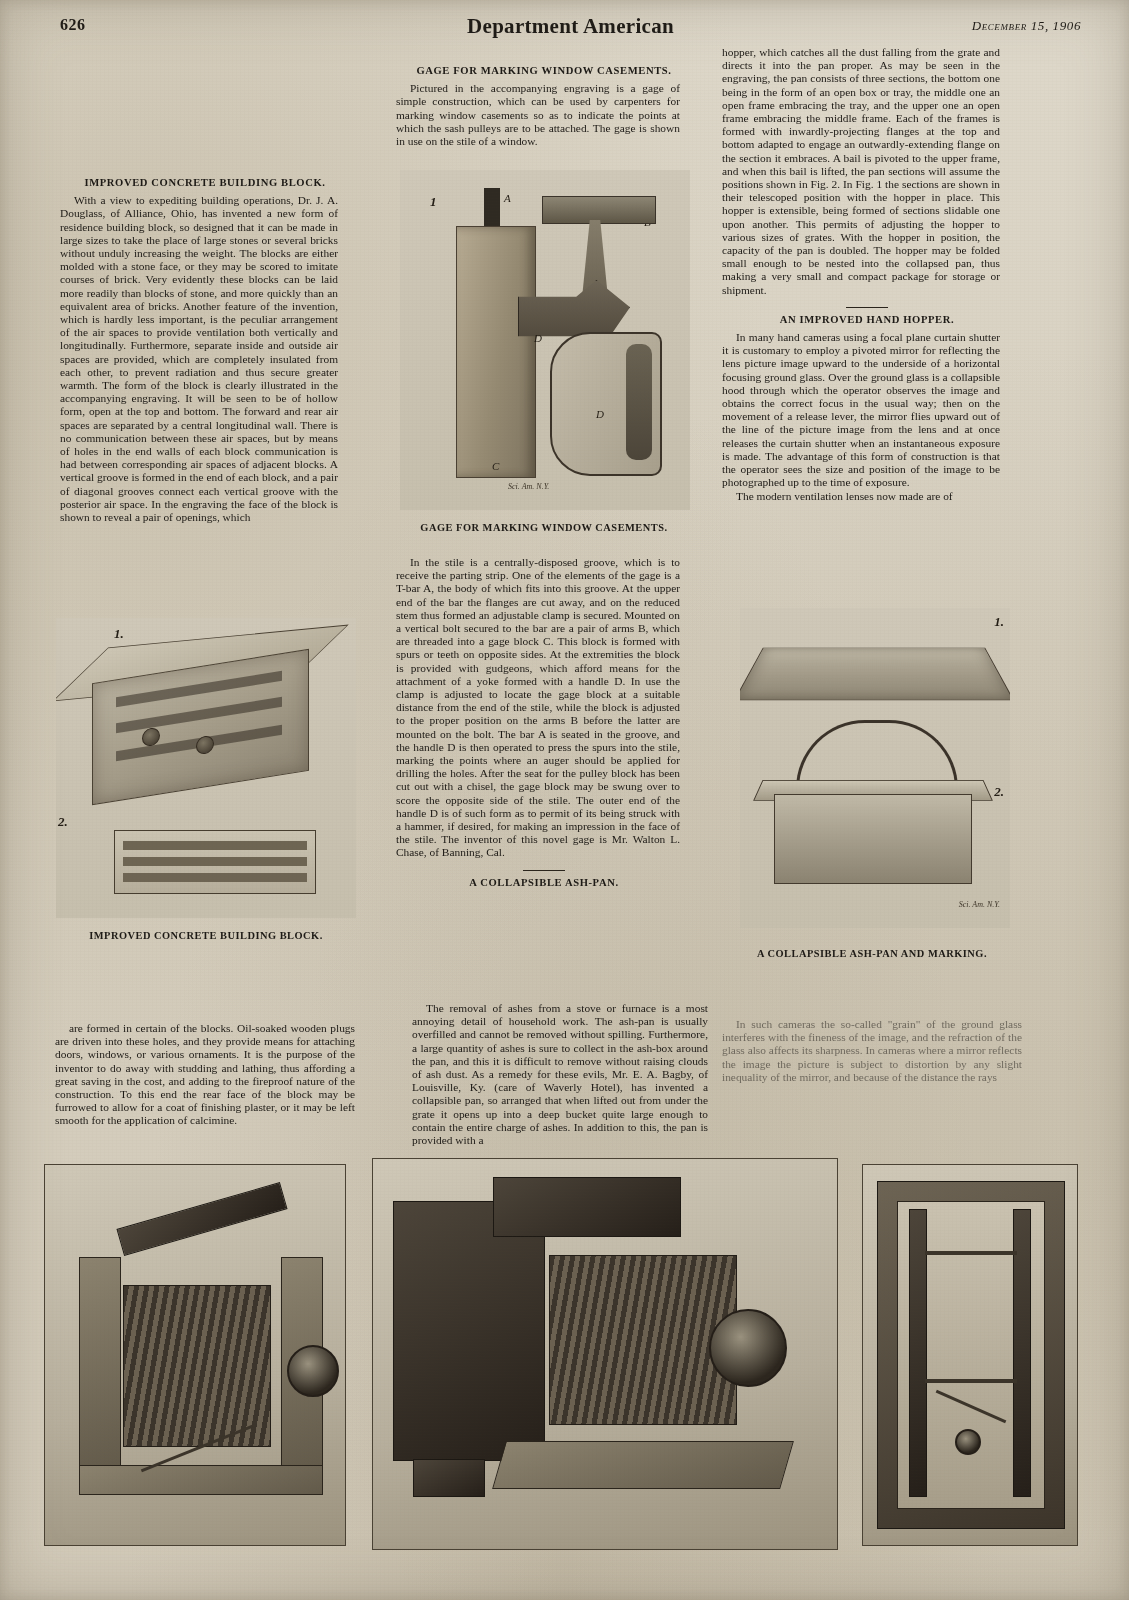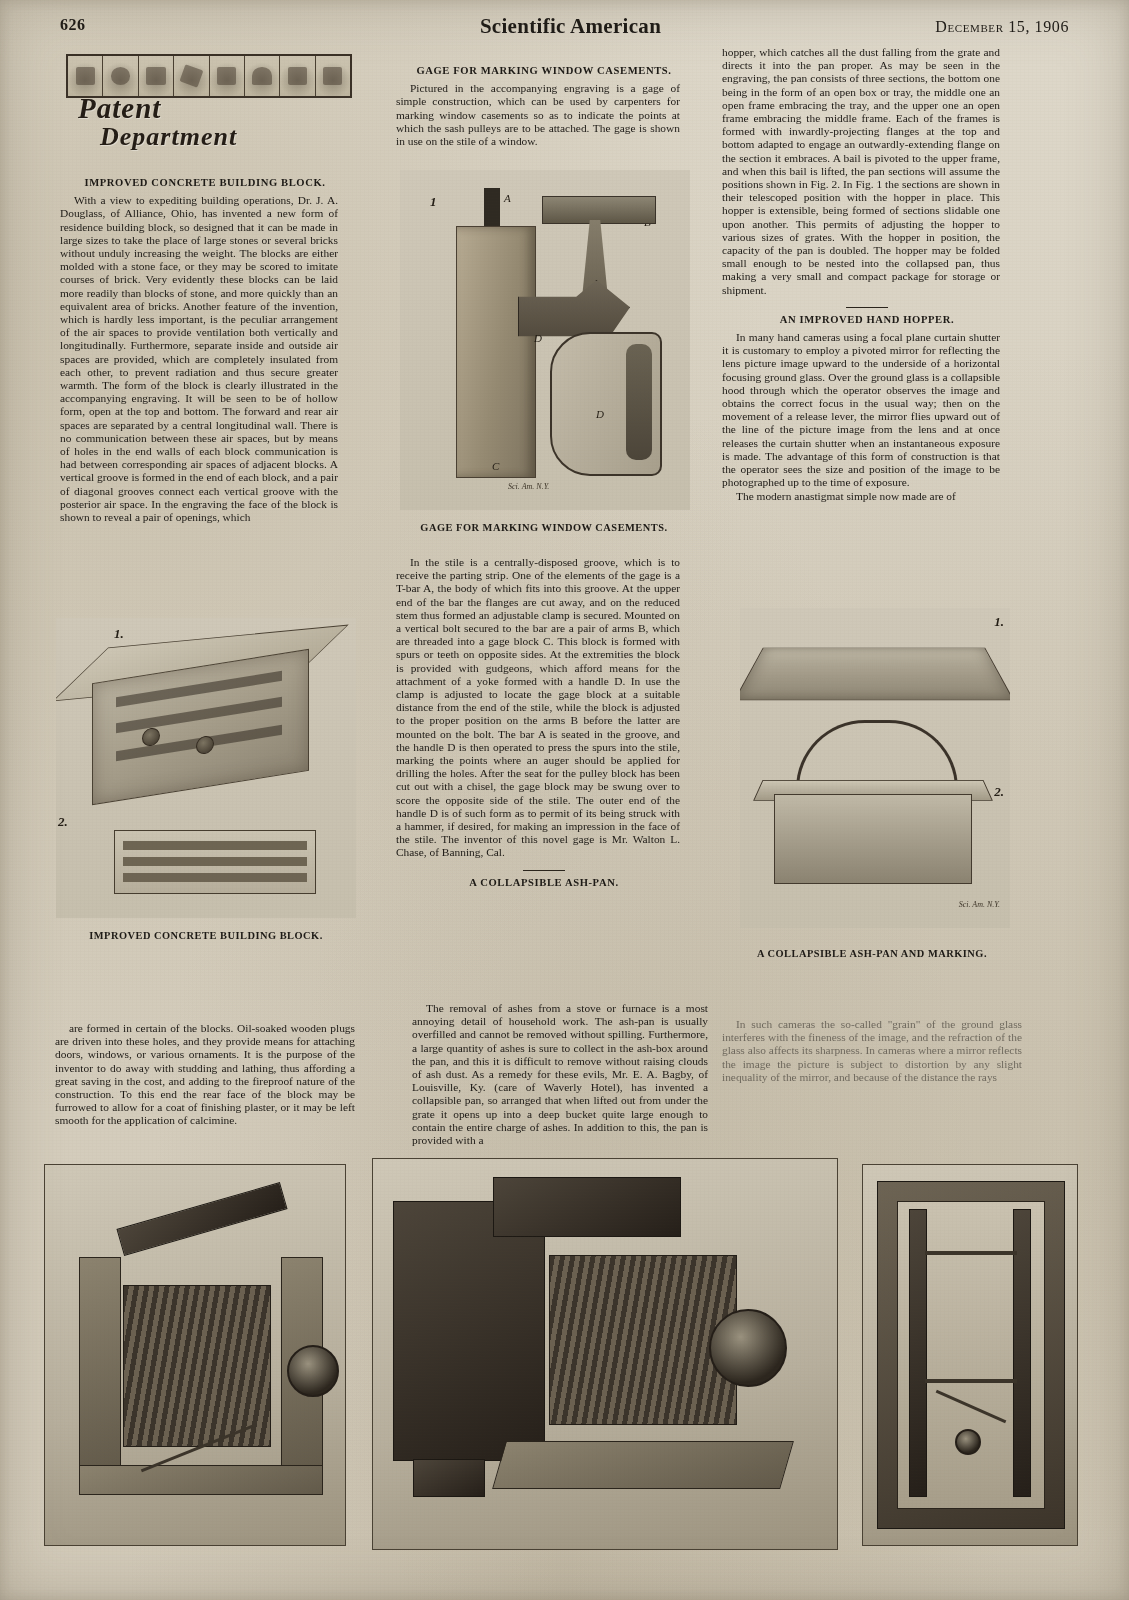--- a/index.html
+++ b/index.html
@@ -55,24 +55,25 @@
     left: 50%;
     transform: translateX(-50%);
     top: 0;
     font-family: "Liberation Serif", serif;
     font-weight: bold;
     font-size: 21px;
     letter-spacing: 0.3px;
   }
   .mast-date {
     position: absolute;
-    right: 12px; top: 4px;
-    font-size: 16px;
+    right: 0; top: 4px;
+    font-size: 13px;
     letter-spacing: 0.6px;
     font-variant: small-caps;
+    font-style: italic;
   }
 
   
   .col {
     position: absolute;
     top: 46px;
     font-size: 11.4px;
     line-height: 13.2px;
     text-align: justify;
   }
@@ -363,38 +364,24 @@
   .btm.b3 { left: 722px; top: 1018px; width: 300px; }
   .faded { opacity: 0.55; }
 </style>
 </head>
 <body>
 
 <div class="page">
 
   <div class="masthead">
     <div class="folio">626</div>
-    <div class="mast-title">Scientific American</div>
+    <div class="mast-title">Department American</div>
     <div class="mast-date">December 15, 1906</div>
   </div>
 
-  <div class="patent-logo">
-    <div class="logo-strip">
-      <div class="logo-cell c1"></div>
-      <div class="logo-cell c2"></div>
-      <div class="logo-cell c3"></div>
-      <div class="logo-cell c4"></div>
-      <div class="logo-cell c5"></div>
-      <div class="logo-cell c6"></div>
-      <div class="logo-cell c7"></div>
-      <div class="logo-cell c8"></div>
-    </div>
-    <div class="logo-word1">Patent</div>
-    <div class="logo-word2">Department</div>
-  </div>
 
   <div class="col col1" style="top:166px;">
     <div class="sechead">IMPROVED CONCRETE BUILDING BLOCK.</div>
     <p>With a view to expediting building operations, Dr. J. A. Douglass, of Alliance, Ohio, has invented a new form of residence building block, so designed that it can be made in large sizes to take the place of large stones or several bricks without unduly increasing the weight. The blocks are either molded with a stone face, or they may be scored to imitate courses of brick. Very evidently these blocks can be laid more readily than blocks of stone, and more quickly than an equivalent area of bricks. Another feature of the invention, which is hardly less important, is the peculiar arrangement of the air spaces to provide ventilation both vertically and longitudinally. Furthermore, separate inside and outside air spaces are provided, which are completely insulated from each other, to prevent radiation and thus secure greater warmth. The form of the block is clearly illustrated in the accompanying engraving. It will be seen to be of hollow form, open at the top and bottom. The forward and rear air spaces are separated by a central longitudinal wall. There is no communication between these air spaces, but by means of holes in the end walls of each block communication is had between corresponding air spaces of adjacent blocks. A vertical groove is formed in the end of each block, and a pair of diagonal grooves connect each vertical groove with the posterior air space. In the engraving the face of the block is shown to reveal a pair of openings, which</p>
   </div>
 
   <div class="illus" id="fig-block">
     <div class="lbl" style="left:58px; top:8px;">1.</div>
     <div class="blk-top"></div>
     <div class="blk-body"></div>
@@ -453,21 +440,21 @@
     <p>The removal of ashes from a stove or furnace is a most annoying detail of household work. The ash-pan is usually overfilled and cannot be removed without spilling. Furthermore, a large quantity of ashes is sure to collect in the ash-box around the pan, and this it is difficult to remove without raising clouds of ash dust. As a remedy for these evils, Mr. E. A. Bagby, of Louisville, Ky. (care of Waverly Hotel), has invented a collapsible pan, so arranged that when lifted out from under the grate it opens up into a deep bucket quite large enough to contain the entire charge of ashes. In addition to this, the pan is provided with a</p>
   </div>
 
   <div class="col col3" style="top:46px;">
     <p class="noindent">hopper, which catches all the dust falling from the grate and directs it into the pan proper. As may be seen in the engraving, the pan consists of three sections, the bottom one being in the form of an open box or tray, the middle one an open frame embracing the tray, and the upper one an open frame embracing the middle frame. Each of the frames is formed with inwardly-projecting flanges at the top and bottom adapted to engage an outwardly-extending flange on the section it embraces. A bail is pivoted to the upper frame, and when this bail is lifted, the pan sections will assume the positions shown in Fig. 2. In Fig. 1 the sections are shown in their telescoped position with the hopper in place. This hopper is extensible, being formed of sections slidable one upon another. This permits of adjusting the hopper to various sizes of grates. With the hopper in position, the capacity of the pan is doubled. The hopper may be folded small enough to be nested into the collapsed pan, thus making a very small and compact package for storage or shipment.</p>
     <div class="sechead">
       <span class="rule"></span>
       <span>AN IMPROVED HAND HOPPER.</span>
     </div>
     <p>In many hand cameras using a focal plane curtain shutter it is customary to employ a pivoted mirror for reflecting the lens picture image upward to the underside of a horizontal focusing ground glass. Over the ground glass is a collapsible hood through which the operator observes the image and obtains the correct focus in the usual way; then on the movement of a release lever, the mirror flies upward out of the line of the picture image from the lens and at once releases the curtain shutter when an instantaneous exposure is made. The advantage of this form of construction is that the operator sees the size and position of the image to be photographed up to the time of exposure.</p>
-    <p>The modern anastigmat simple now made are of</p>
+    <p>The modern ventilation lenses now made are of</p>
   </div>
 
   <div class="illus" id="fig-hopper">
     <div class="lbl" style="right:6px; top:6px;">1.</div>
     <div class="pan-top"></div>
     <div class="bail"></div>
     <div class="lbl" style="right:6px; top:176px;">2.</div>
     <div class="pan-lip"></div>
     <div class="pan-box"></div>
     <div class="sig" style="right:10px; top:292px;">Sci. Am. N.Y.</div>

